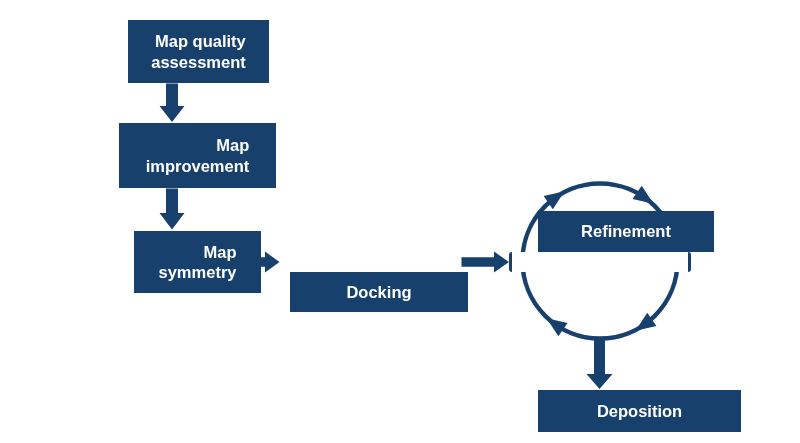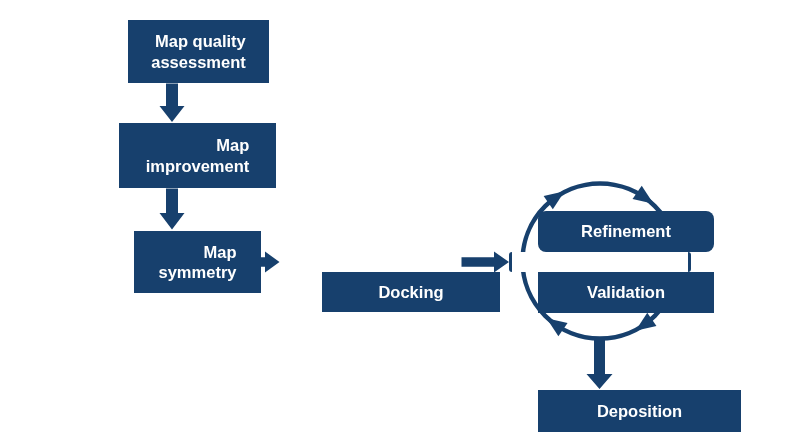--- a/index.html
+++ b/index.html
@@ -70,23 +70,22 @@
   <div class="node" style="left:102px; top:20px; width:141px; height:63px;">Map quality
 assessment</div>
 
   <div class="node" style="left:93px; top:123px; width:157px; height:65px;">Map
 improvement</div>
 
   <div class="node" style="left:108px; top:231px; width:127px; height:62px;">Map
 symmetry</div>
 
 
-  <div class="node" style="left:296px; top:272px; width:178px; height:40px;">Docking</div>
+  <div class="node" style="left:264px; top:272px; width:178px; height:40px;">Docking</div>
 
-  <div class="node" style="left:512px; top:211px; width:176px; height:41px;border-radius:8px;">Refinement</div>
+  <div class="node" style="left:512px; top:211px; width:176px; height:41px;">Refinement</div>
 
   <div class="connector-band"></div>
 
-  <div class="node" style="left:512px; top:272px; width:176px; height:41px;">Validation</div>
 
   <div class="node" style="left:512px; top:390px; width:203px; height:42px;">Deposition</div>
 
 </div>
 
 </body></html>

